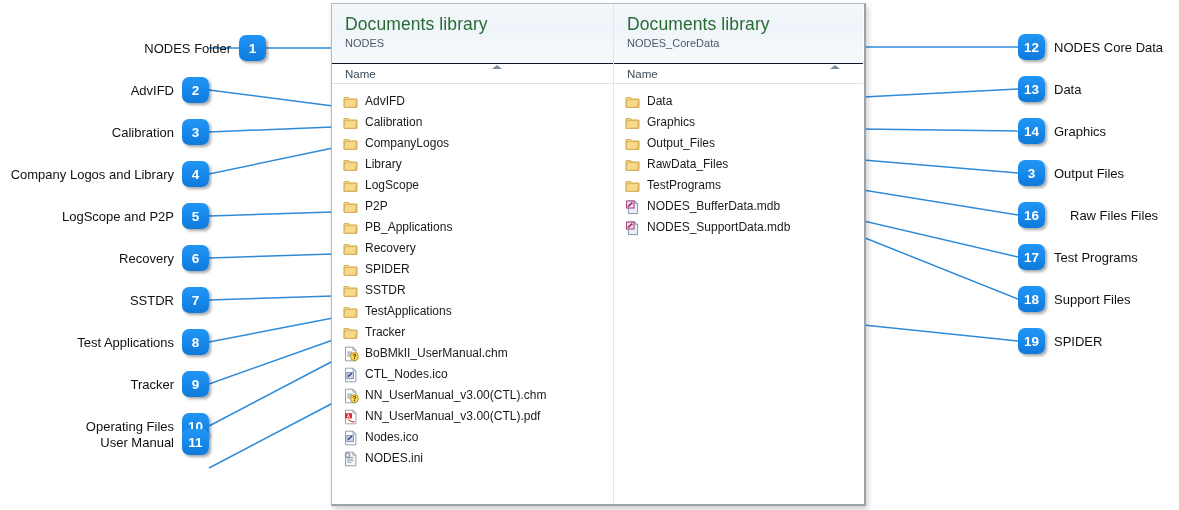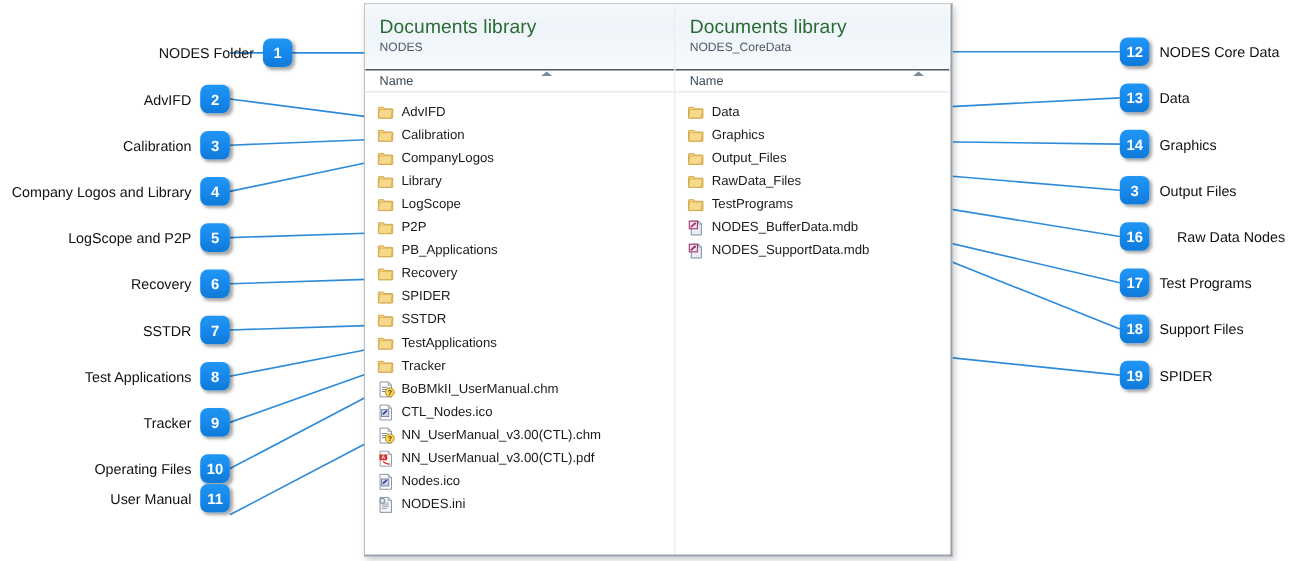--- a/index.html
+++ b/index.html
@@ -450,21 +450,21 @@
         <span class="badge">8</span>
       </div>
       <div class="callout left" style="right: 970px; top: 371px;">
         <span class="ctext">Tracker</span>
         <span class="badge">9</span>
       </div>
       <div class="callout left" style="right: 970px; top: 413px;">
         <span class="ctext">Operating Files</span>
         <span class="badge">10</span>
       </div>
-      <div class="callout left" style="right: 970px; top: 440px;">
+      <div class="callout left" style="right: 970px; top: 429px;">
         <span class="ctext">User Manual</span>
         <span class="badge">11</span>
       </div>
     </div>
   <div id="callouts-right">
       <div class="callout right" style="left: 1018px; top: 34px;">
         <span class="badge">12</span>
         <span class="ctext">NODES Core Data</span>
       </div>
       <div class="callout right" style="left: 1018px; top: 76px;">
@@ -474,21 +474,21 @@
       <div class="callout right" style="left: 1018px; top: 118px;">
         <span class="badge">14</span>
         <span class="ctext">Graphics</span>
       </div>
       <div class="callout right" style="left: 1018px; top: 160px;">
         <span class="badge">3</span>
         <span class="ctext">Output Files</span>
       </div>
       <div class="callout right" style="left: 1018px; top: 202px; gap: 16px;">
         <span class="badge">16</span>
-        <span class="ctext">Raw Data Nodes</span>
+        <span class="ctext">Raw Files Files</span>
       </div>
       <div class="callout right" style="left: 1018px; top: 244px;">
         <span class="badge">17</span>
         <span class="ctext">Test Programs</span>
       </div>
       <div class="callout right" style="left: 1018px; top: 286px;">
         <span class="badge">18</span>
         <span class="ctext">Support Files</span>
       </div>
       <div class="callout right" style="left: 1018px; top: 328px;">

